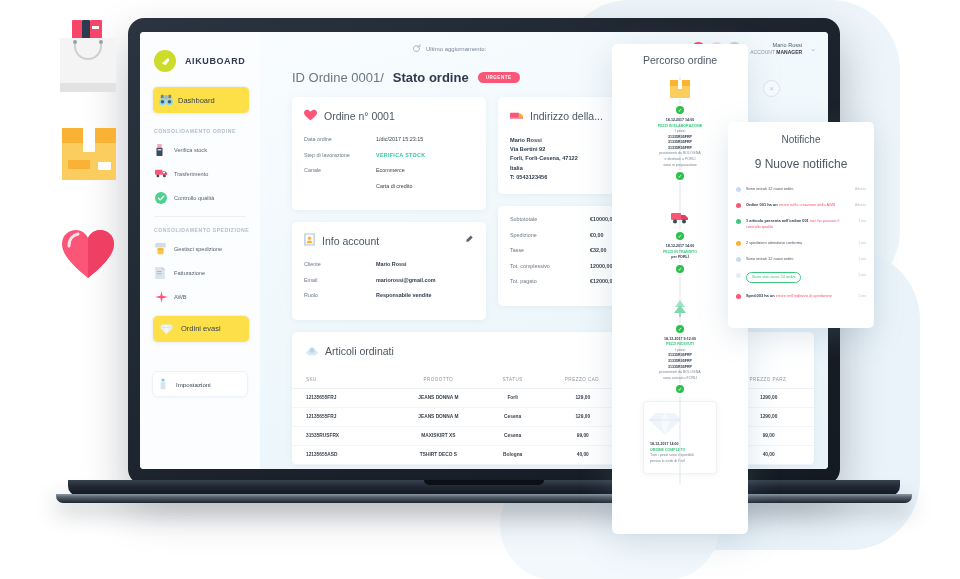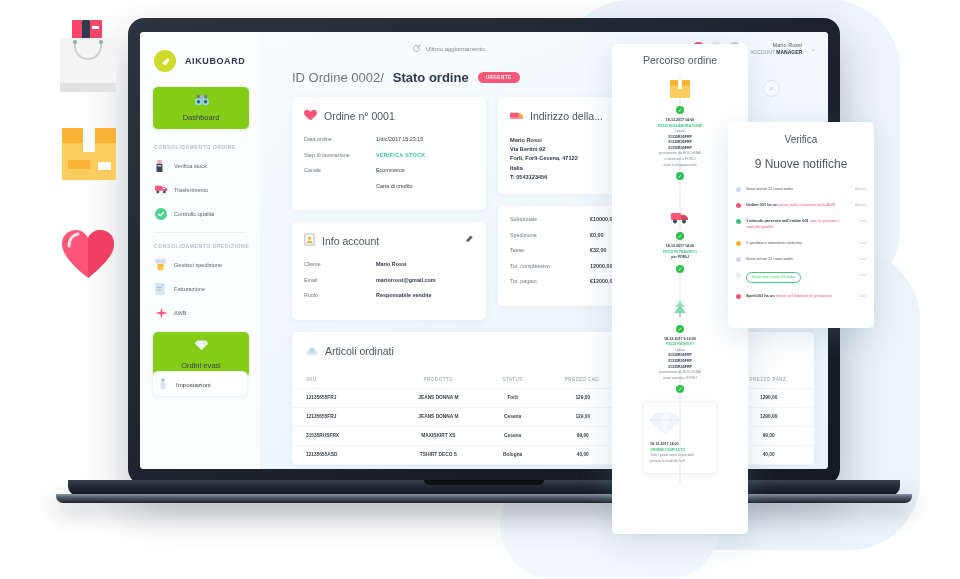--- a/index.html
+++ b/index.html
@@ -90,25 +90,24 @@
     font-size: 6px;
   }
   .brand { display:flex; align-items:center; gap:9px; margin: 8px 0 14px 2px; }
   .brand-logo {
     width: 22px; height: 22px; border-radius: 50%;
     background: #cddb2a; display:flex; align-items:center; justify-content:center;
   }
   .brand-name { font-size: 9px; letter-spacing: .6px; color:#2e3a4d; font-weight:700; }
 
   .navbox {
-    background:#84cc16; border:1px solid #eef2f6; border-radius: 6px;
+    background:#fde047; border:1px solid #eef2f6; border-radius: 6px;
     padding: 7px 6px; display:flex; align-items:center; gap:7px;
     box-shadow: 0 1px 3px rgba(130,150,170,.10);
     margin-bottom: 14px;
-    flex-direction: column;
   }
   .navbox-label { font-size: 7.5px; color:#3a4busb; color:#39424f; }
 
   .grp-title { font-size: 5.2px; letter-spacing:.5px; color:#b4bfca; line-height:1.5; margin: 4px 0 8px 2px; font-weight:700;}
   .navitem { display:flex; align-items:center; gap:7px; margin: 0 0 12px 3px; }
   .navitem-label { font-size: 5.6px; color:#59636f; }
   .sep { height:1px; background:#eceff3; margin: 2px 4px 10px 2px; }
 
   .ic { width:12px; height:12px; position:relative; flex:0 0 12px; }
   .ic svg { display:block; }
@@ -408,21 +407,21 @@
               <div class="av c"></div>
             </div>
             <div class="user">
               <div class="nm">Mario Rossi</div>
               <div class="rl"><span>ACCOUNT </span><b>MANAGER</b></div>
             </div>
             <span class="caret">⌄</span>
           </div>
 
           <div class="page-title">
-            <span class="pt-light">ID Ordine 0002/</span>
+            <span class="pt-light">ID Ordine 0001/</span>
             <span class="pt-bold">Stato ordine</span>
             <span class="badge">URGENTE</span>
           </div>
 
           <div class="cards">
             <div class="col-l">
 
               <div class="card">
                 <div class="card-hd">
                   <span>
@@ -683,21 +682,21 @@
           <div class="st-body" style="white-space:pre-line">Tutti i pezzi sono disponibili
 presso la sede di Forlì</div>
         </div>
       </div>
     </div>
   </section>
 
   <div class="closebtn">×</div>
 
   <section class="notifiche">
-    <h2>Verifica</h2>
+    <h2>Notifiche</h2>
     <div class="sub">9 Nuove notifiche</div>
     <div class="nlist">
 
       <div class="nrow">
         <span class="nmark" style="background:#cdd9f2"></span>
         <span class="ntxt"><span>Sono entrati 12 nuovi ordini</span><span class="red"></span></span>
         <span class="ntime">Adesso</span>
       </div>
 
       <div class="nrow">

